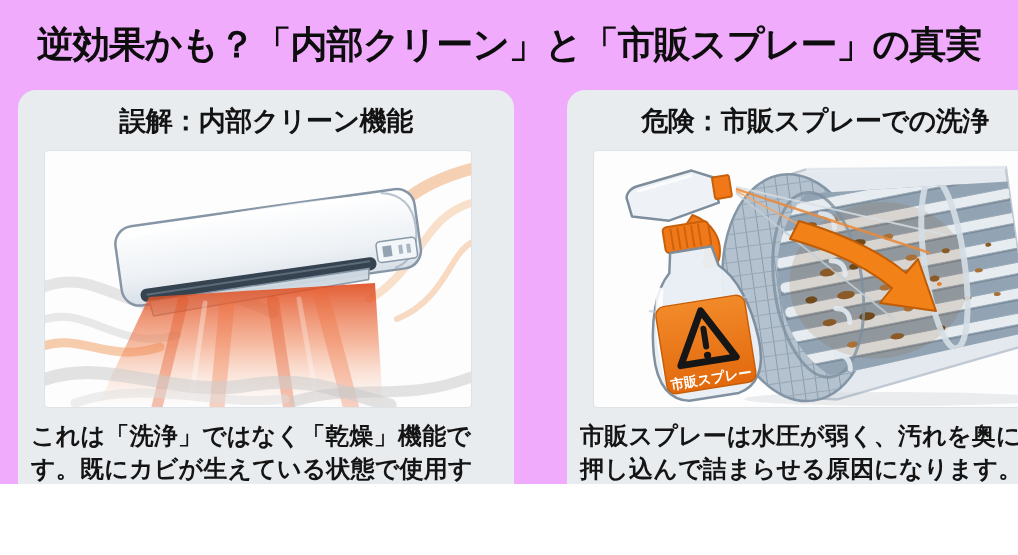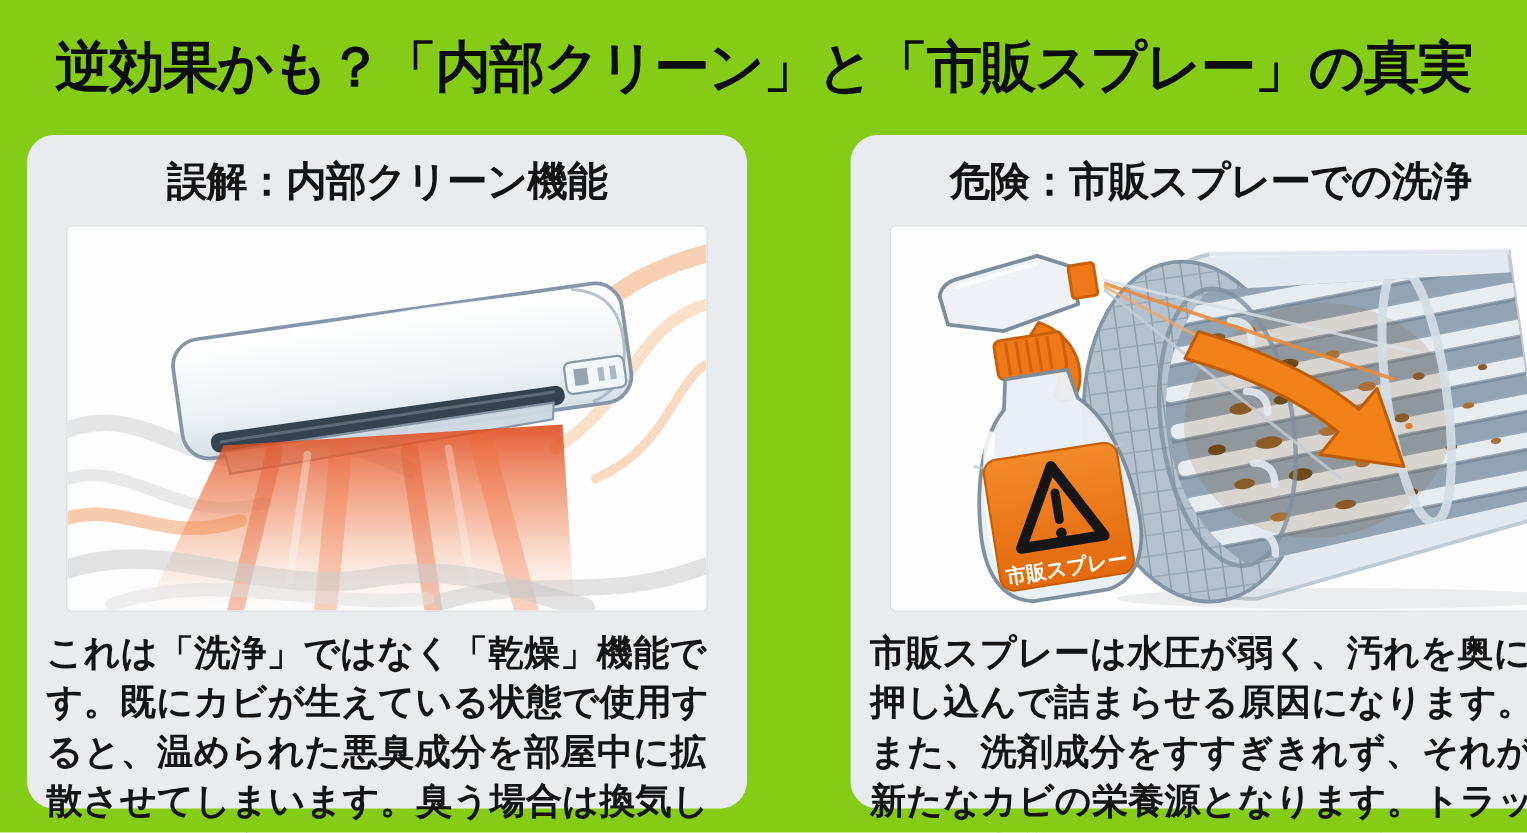--- a/index.html
+++ b/index.html
@@ -1,28 +1,28 @@
 <!DOCTYPE html>
 <html><head>
 <meta charset="utf-8">
 <style>
   html,body { margin:0; padding:0; background:#ffffff; }
   .page {
-    position:relative; width:1018px; height:555px; overflow:hidden;
-    background:#84cc16;
+    position:relative; width:1018px; height:484px; overflow:hidden;
+    background:#f0abfc;
     font-family:"Liberation Sans","DejaVu Sans",sans-serif;
   }
   .title {
     position:absolute; top:20px; left:0; width:100%;
     text-align:center; font-size:37px; font-weight:800;
     color:#0d0d0d; letter-spacing:-1px; white-space:nowrap;
   }
   .panel {
     position:absolute; top:90px; width:480px; height:449px;
-    background:#e9ecef; border-radius:18px;
+    background:#e9ecef; border-radius:18px;padding-left:16px;
   }
   .panel.left  { left:18px;  }
   .panel.right { left:547px;margin-left:20px; }
   .panel-header {
     position:absolute; top:13px; left:0; width:100%;
     text-align:center; font-size:27px; font-weight:800;
     color:#131313; letter-spacing:-0.5px; white-space:nowrap;
   }
   .illus {
     position:absolute; top:60px; left:26px; width:426px; height:256px;

